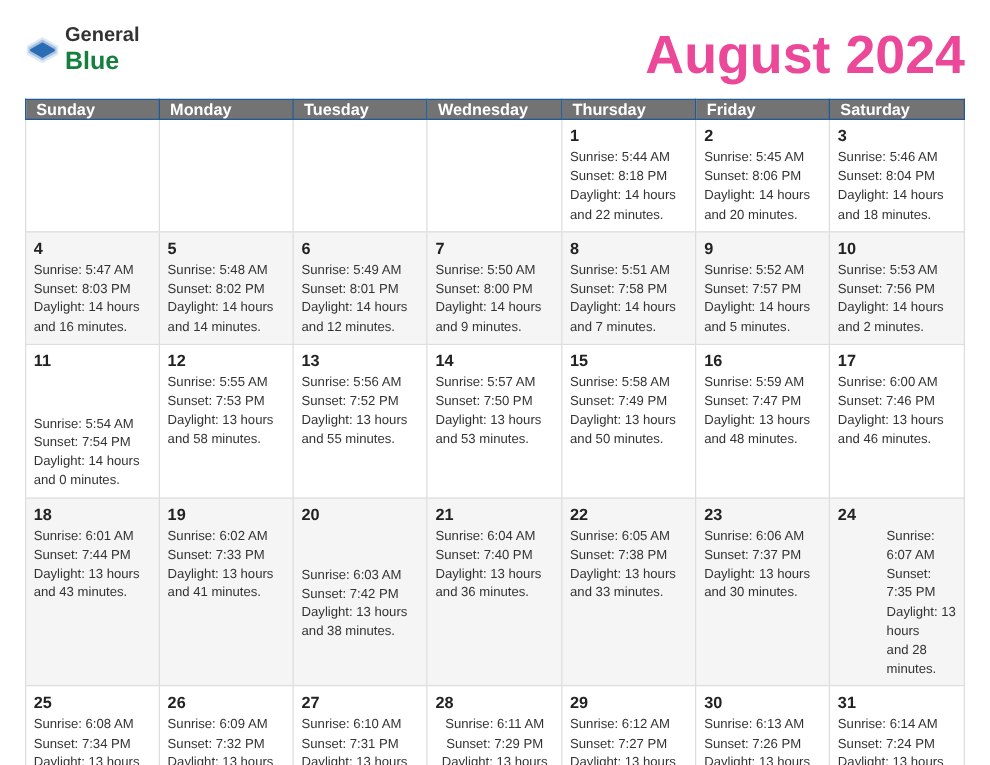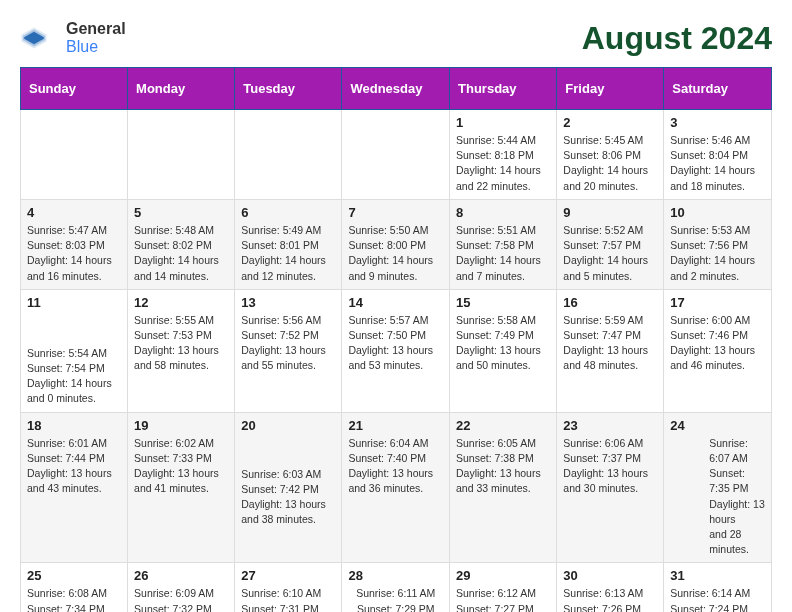--- a/index.html
+++ b/index.html
@@ -12,63 +12,63 @@
     }
     .header {
       display: flex;
       justify-content: space-between;
       align-items: flex-start;
       margin-bottom: 10px;
     }
     .logo {
       display: flex;
       align-items: center;
-      gap: 18px;
+      gap: 4px;
     }
     .logo-text {
       display: flex;
       flex-direction: column;
       line-height: 1.1;
     }
     .logo-general {
       font-size: 16px;
       font-weight: bold;
       color: #333;
     }
     .logo-blue {
-      font-size: 16px;
-      font-weight: normal;
-      color: #3b82f6;
+      font-size: 20px;
+      font-weight: bold;
+      color: #15803d;
     }
     .logo-icon {
       width: 28px;
       height: 28px;
     }
     .title-block {
       text-align: right;
     }
     .main-title {
-      font-size: 32px;
+      font-size: 43px;
       font-weight: bold;
-      color: #14532d;
+      color: #ec4899;
     }
     .subtitle {
       font-size: 15px;
       color: #444;
     }
     .calendar {
       width: 100%;
       border-collapse: collapse;
       border: 1px solid #ccc;
     }
     .calendar th {
-      background-color: #a21caf;
+      background-color: #737373;
       color: #fff;
       text-align: left;
-      padding: 13px 8px;
+      padding: 0 8px;
       font-size: 13px;
       border: 1px solid #1e5a9a;
     }
     .calendar td {
       vertical-align: top;
       padding: 5px 6px;
       border: 1px solid #ddd;
       width: 108px;
       min-height: 80px;
       font-size: 11px;

